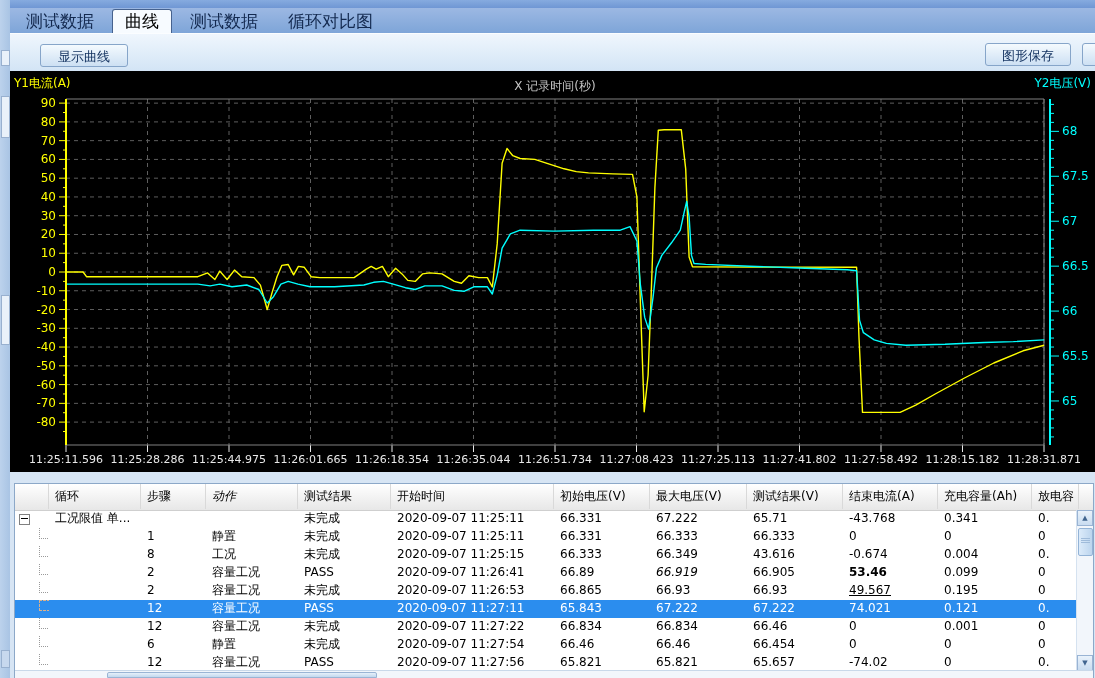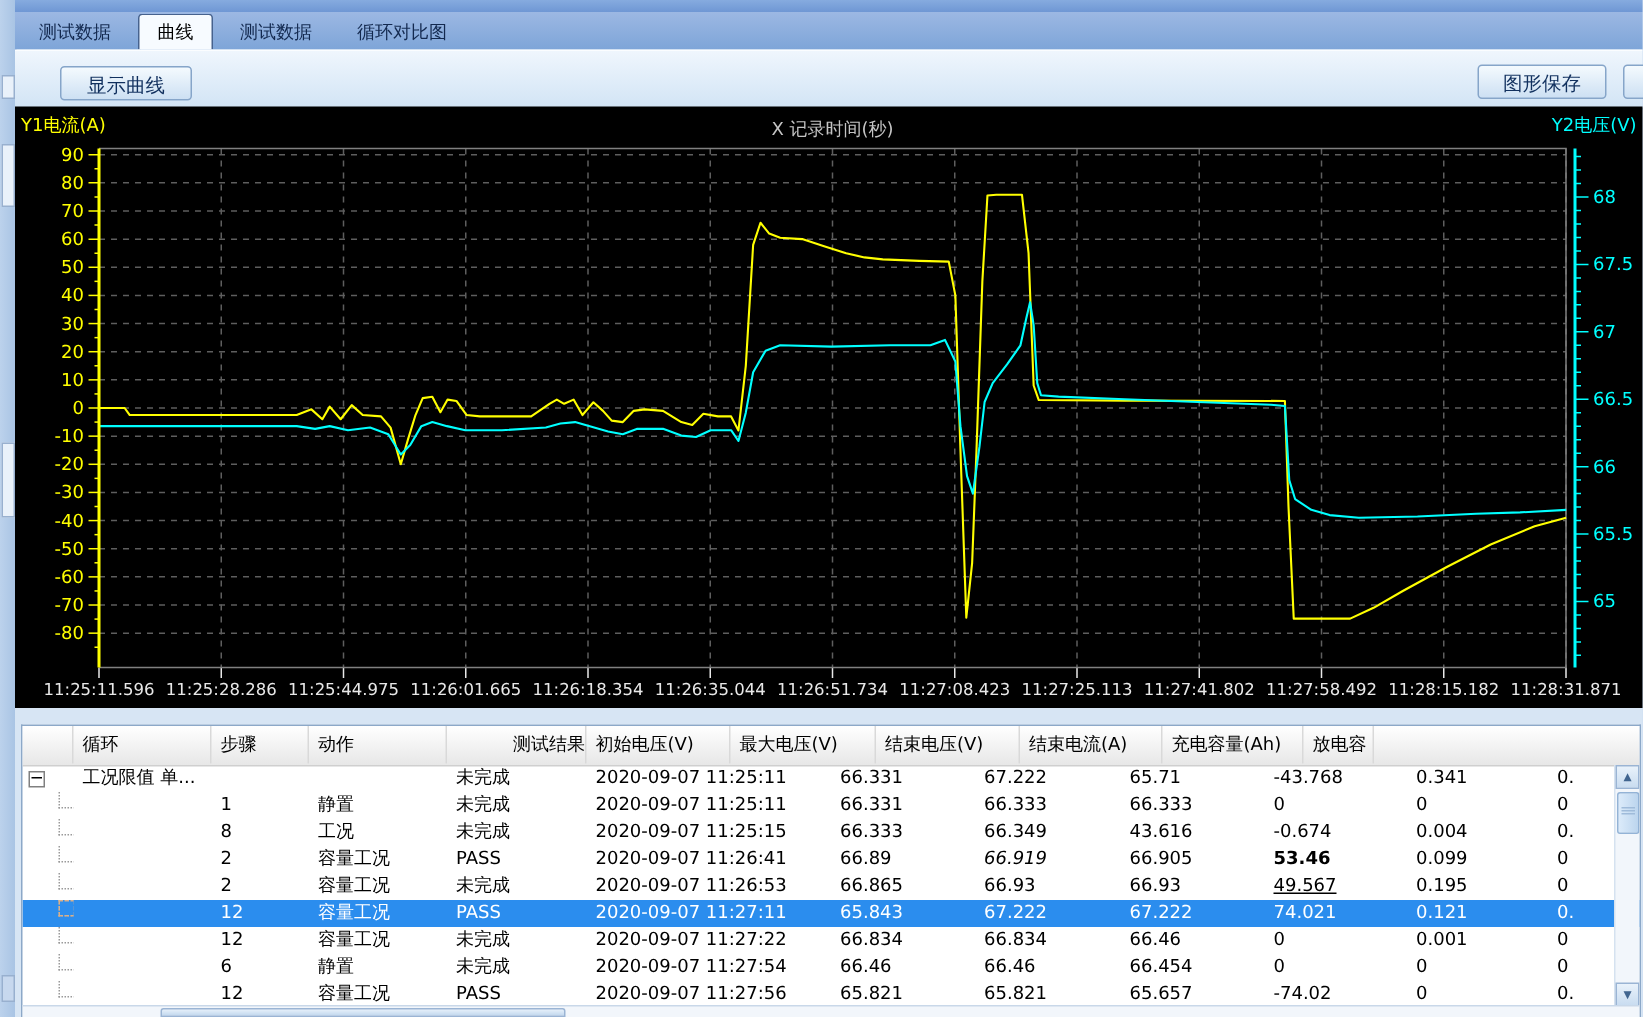--- a/index.html
+++ b/index.html
@@ -5,21 +5,21 @@
   html,body{margin:0;padding:0;width:1095px;height:678px;overflow:hidden;
     font-family:"DejaVu Sans","Liberation Sans",sans-serif;background:#cfdff2;}
   .abs{position:absolute;}
   
   #left-sliver{left:0;top:0;width:10px;height:678px;background:linear-gradient(90deg,#bcd2ec,#a9c4e4);border-right:1px solid #7e9cc4;}
   #left-sliver .frag{position:absolute;left:1px;width:7px;background:#e9f1fa;border:1px solid #98b0cf;}
   
   #titlebar{left:10px;top:0;right:0;height:8px;background:linear-gradient(#86abdf,#6f97d4);}
   #tabbar{left:10px;top:8px;right:0;height:25px;background:linear-gradient(#9cb8e3,#7ea5d8);}
   .tab{position:relative;float:left;height:21px;line-height:21px;margin:3px 2px 0 4px;padding:0 12px;
-    font-size:12px;color:#13294f;cursor:default;}
+    font-size:17px;color:#13294f;cursor:default;}
   .tab.active{background:#f7fbff;border:1px solid #46628e;border-bottom:none;border-radius:3px 3px 0 0;
     height:23px;margin-top:1px;line-height:23px;color:#000;}
   #toolbar{left:10px;top:33px;right:0;height:38px;background:linear-gradient(#eff6fd,#d2e4f5);
     border-top:1px solid #fbfdff;border-bottom:1px solid #93b2d6;}
   .btn{position:absolute;top:10px;height:23px;line-height:21px;text-align:center;font-size:13px;color:#11305e;
     background:linear-gradient(#f4fafe,#cde0f3);border:1px solid #86a5c9;border-radius:3px;box-sizing:border-box;}
   
   #chart{left:10px;top:71px;right:0;height:401px;background:#000;}
   
   #table-panel{left:10px;top:472px;right:0;height:206px;background:#d7e5f4;}
@@ -242,25 +242,26 @@
       <text x="545" y="19" fill="#c4c4c4" font-size="12" text-anchor="middle">X 记录时间(秒)</text>
     </svg>
 </div>
 
 <div id="table-panel" class="abs">
   <div id="table-inner">
     <div id="thead">
         <div class="th" style="width: 34px;"></div>
         <div class="th" style="width: 92px;">循环</div>
         <div class="th" style="width: 65px;">步骤</div>
-        <div class="th" style="width: 92px;">动作</div>
-        <div class="th" style="width: 93px; text-align: right;">测试结果</div>
+        <div class="th" style="width: 92px; font-style: italic;">动作</div>
+        <div class="th" style="width: 93px;">测试结果</div>
+        <div class="th" style="width: 163px;">开始时间</div>
         <div class="th" style="width: 96px;">初始电压(V)</div>
         <div class="th" style="width: 97px;">最大电压(V)</div>
-        <div class="th" style="width: 96px;">结束电压(V)</div>
+        <div class="th" style="width: 96px;">测试结果(V)</div>
         <div class="th" style="width: 95px;">结束电流(A)</div>
         <div class="th" style="width: 94px;">充电容量(Ah)</div>
         <div class="th" style="width: 47px;">放电容</div>
       </div>
     <div id="tbody">
         <div class="tr">
           <div class="td" style="width: 34px; padding: 0px;">
             <div class="expand-box">
               <i></i>
             </div>

